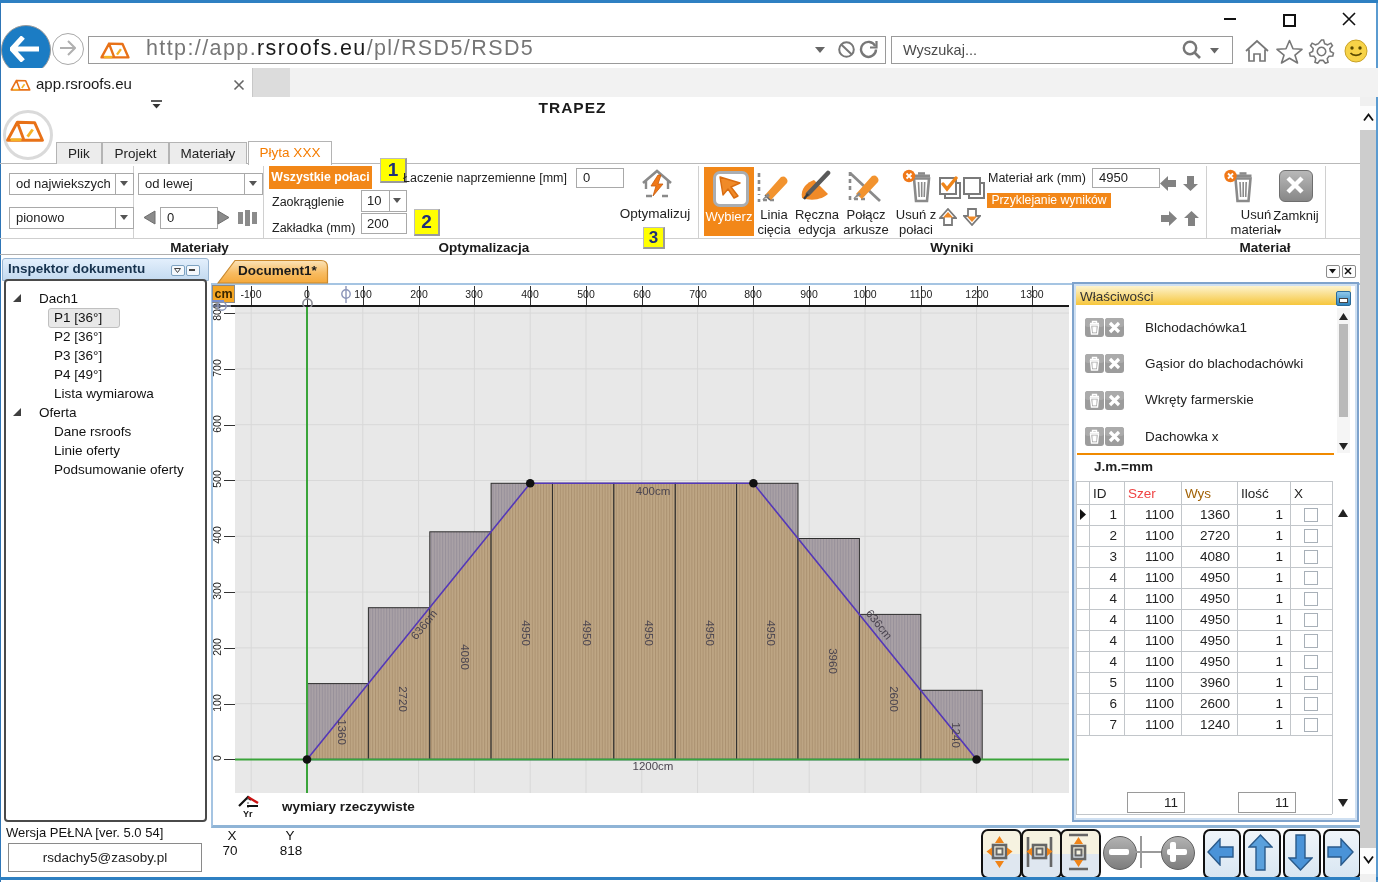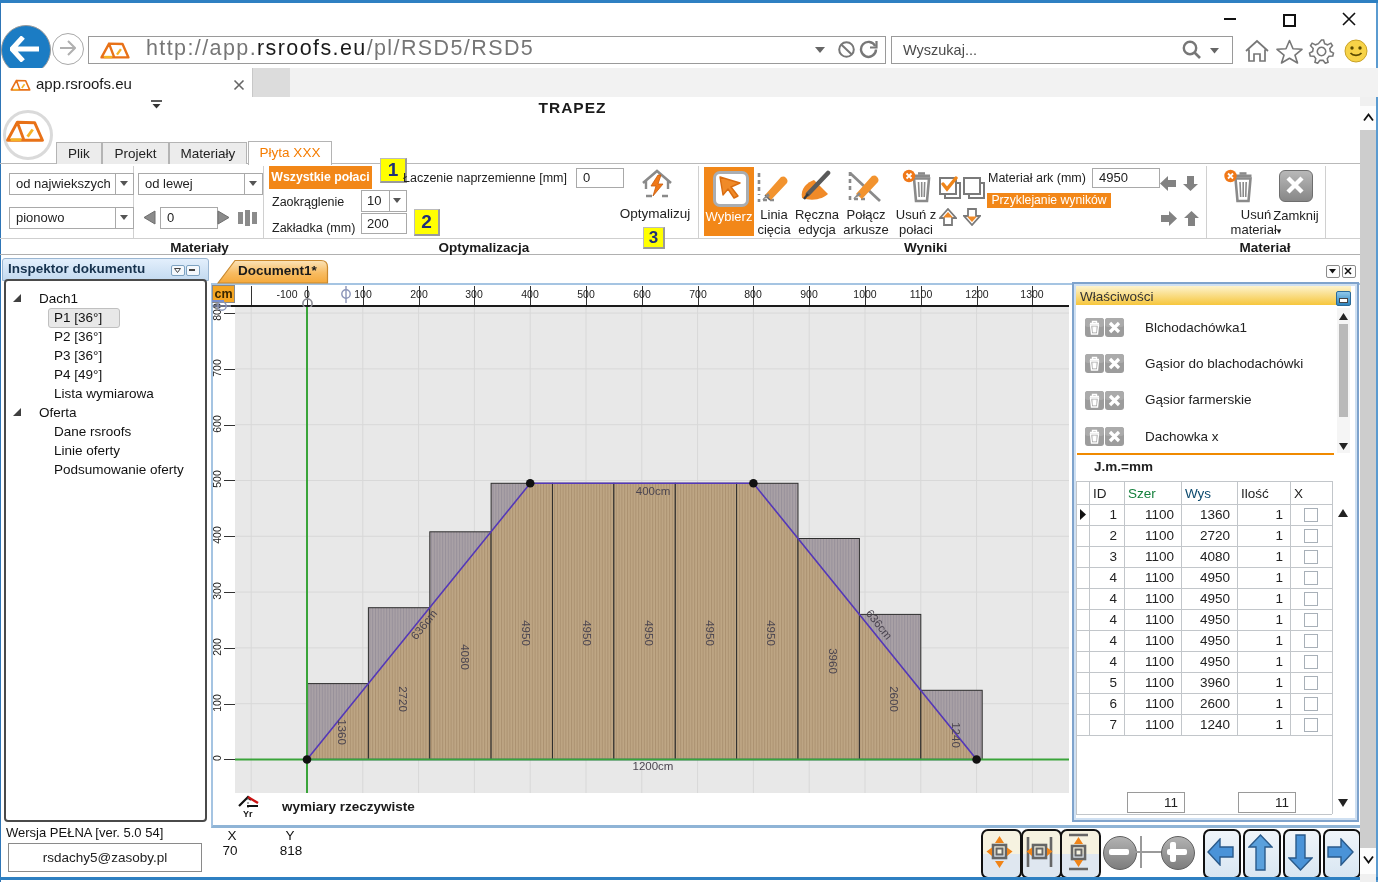--- a/index.html
+++ b/index.html
@@ -245,21 +245,21 @@
 <div class="ab nosel" style="left:1228px;top:207px;width:56px;text-align:center;font-size:13px;color:#222;">Usuń<br>materiał<span style="font-size:9px;">▾</span></div>
 <div class="ab" style="left:1279px;top:170px;width:32px;height:30px;border-radius:6px;background:linear-gradient(#b8b8b8,#878787);border:1px solid #6e6e6e;"></div>
 <svg class="ab" style="left:1286px;top:176px;" width="18" height="18">
     <path d="M2 2 L16 16 M16 2 L2 16" stroke="#fff" stroke-width="4.4"></path>
   </svg>
 <div class="ab nosel" style="left:1267px;top:208px;width:58px;text-align:center;font-size:13px;color:#222;">Zamknij</div>
 
 <div class="ab nosel" style="left:20px;top:240px;width:95px;text-align:center;font-size:13.5px;font-weight:bold;color:#1a1a1a;margin-top:16px;">Montaż</div>
 <div class="ab nosel" style="left:152px;top:240px;width:95px;text-align:center;font-size:13.5px;font-weight:bold;color:#1a1a1a;">Materiały</div>
 <div class="ab nosel" style="left:434px;top:240px;width:100px;text-align:center;font-size:13.5px;font-weight:bold;color:#1a1a1a;">Optymalizacja</div>
-<div class="ab nosel" style="left:904px;top:240px;width:96px;font-size:13.5px;font-weight:bold;color:#1a1a1a;">Wyniki</div>
+<div class="ab nosel" style="left:904px;top:240px;width:96px;text-align:center;font-size:13.5px;font-weight:bold;color:#1a1a1a;">Wyniki</div>
 <div class="ab nosel" style="left:1217px;top:240px;width:96px;text-align:center;font-size:13.5px;font-weight:bold;color:#1a1a1a;">Materiał</div>
 
 <div class="ab" style="left:2px;top:258px;width:205px;height:21px;background:linear-gradient(#e3effc,#c3daf0);border:1px solid #9ab6d2;border-radius:3px 3px 0 0;"></div>
 <div class="ab nosel" style="left:8px;top:261px;font-size:13.5px;font-weight:bold;color:#16324e;">Inspektor dokumentu</div>
 <div class="ab" style="left:171px;top:265px;width:12px;height:9px;background:#f4f8fc;border:1px solid #7da2c1;border-radius:2px;"></div>
 <svg class="ab" style="left:174px;top:268px;" width="7" height="5">
     <path d="M0.5 0.5 L6.5 0.5 L3.5 4.5 Z" fill="none" stroke="#444" stroke-width="1"></path>
   </svg>
 <div class="ab" style="left:186px;top:265px;width:12px;height:9px;background:#f4f8fc;border:1px solid #7da2c1;border-radius:2px;"></div>
 <div class="ab" style="left:189px;top:269px;width:6px;height:2px;background:#444;"></div>
@@ -316,21 +316,21 @@
 <div class="ab" style="left:530px;top:286px;width:1px;height:19px;background:#333;"></div>
 <div class="ab" style="left:586px;top:286px;width:1px;height:19px;background:#333;"></div>
 <div class="ab" style="left:642px;top:286px;width:1px;height:19px;background:#333;"></div>
 <div class="ab" style="left:698px;top:286px;width:1px;height:19px;background:#333;"></div>
 <div class="ab" style="left:753px;top:286px;width:1px;height:19px;background:#333;"></div>
 <div class="ab" style="left:809px;top:286px;width:1px;height:19px;background:#333;"></div>
 <div class="ab" style="left:865px;top:286px;width:1px;height:19px;background:#333;"></div>
 <div class="ab" style="left:921px;top:286px;width:1px;height:19px;background:#333;"></div>
 <div class="ab" style="left:977px;top:286px;width:1px;height:19px;background:#333;"></div>
 <div class="ab" style="left:1032px;top:286px;width:1px;height:19px;background:#333;"></div>
-<div class="ab nosel" style="left:231px;top:288px;width:40px;text-align:center;font-size:10.5px;color:#222;margin-left:36px;">-100</div>
+<div class="ab nosel" style="left:231px;top:288px;width:40px;text-align:center;font-size:10.5px;color:#222;">-100</div>
 <div class="ab nosel" style="left:287px;top:288px;width:40px;text-align:center;font-size:10.5px;color:#222;">0</div>
 <div class="ab nosel" style="left:343px;top:288px;width:40px;text-align:center;font-size:10.5px;color:#222;">100</div>
 <div class="ab nosel" style="left:399px;top:288px;width:40px;text-align:center;font-size:10.5px;color:#222;">200</div>
 <div class="ab nosel" style="left:454px;top:288px;width:40px;text-align:center;font-size:10.5px;color:#222;">300</div>
 <div class="ab nosel" style="left:510px;top:288px;width:40px;text-align:center;font-size:10.5px;color:#222;">400</div>
 <div class="ab nosel" style="left:566px;top:288px;width:40px;text-align:center;font-size:10.5px;color:#222;">500</div>
 <div class="ab nosel" style="left:622px;top:288px;width:40px;text-align:center;font-size:10.5px;color:#222;">600</div>
 <div class="ab nosel" style="left:678px;top:288px;width:40px;text-align:center;font-size:10.5px;color:#222;">700</div>
 <div class="ab nosel" style="left:733px;top:288px;width:40px;text-align:center;font-size:10.5px;color:#222;">800</div>
 <div class="ab nosel" style="left:789px;top:288px;width:40px;text-align:center;font-size:10.5px;color:#222;">900</div>
@@ -498,21 +498,21 @@
         <path d="M5 5.5 L14 5.5 M7.5 5 L7.5 3.5 L11.5 3.5 L11.5 5"></path>
         <path d="M5.5 7 L6.5 16 L12.5 16 L13.5 7 Z"></path>
         <path d="M8 8.5 L8.3 14.5 M9.5 8.5 L9.5 14.5 M11 8.5 L10.7 14.5"></path>
       </g>
     </svg>
 <svg class="ab" style="left:1105px;top:391px;" width="19" height="19" viewBox="0 0 19 19">
       <rect width="19" height="19" rx="3" fill="#9c9c9c"></rect>
       <rect width="19" height="9" rx="3" fill="#ababab"></rect>
       <path d="M5 5 L14 14 M14 5 L5 14" stroke="#fff" stroke-width="3.2"></path>
     </svg>
-<div class="ab nosel" style="left:1145px;top:392px;font-size:13.5px;color:#222;">Gąsior farmerskie</div>
+<div class="ab nosel" style="left:1145px;top:392px;font-size:13.5px;color:#222;">Wkręty farmerskie</div>
 <svg class="ab" style="left:1085px;top:427px;" width="19" height="19" viewBox="0 0 19 19">
       <rect width="19" height="19" rx="3" fill="#9c9c9c"></rect>
       <rect width="19" height="9" rx="3" fill="#ababab"></rect>
       <g stroke="#fff" fill="none" stroke-width="1.4">
         <path d="M5 5.5 L14 5.5 M7.5 5 L7.5 3.5 L11.5 3.5 L11.5 5"></path>
         <path d="M5.5 7 L6.5 16 L12.5 16 L13.5 7 Z"></path>
         <path d="M8 8.5 L8.3 14.5 M9.5 8.5 L9.5 14.5 M11 8.5 L10.7 14.5"></path>
       </g>
     </svg>
 <svg class="ab" style="left:1105px;top:427px;" width="19" height="19" viewBox="0 0 19 19">
@@ -550,22 +550,22 @@
 <div class="ab" style="left:1076px;top:588px;width:256px;height:1px;background:#c2c6ca;"></div>
 <div class="ab" style="left:1076px;top:609px;width:256px;height:1px;background:#c2c6ca;"></div>
 <div class="ab" style="left:1076px;top:630px;width:256px;height:1px;background:#c2c6ca;"></div>
 <div class="ab" style="left:1076px;top:651px;width:256px;height:1px;background:#c2c6ca;"></div>
 <div class="ab" style="left:1076px;top:672px;width:256px;height:1px;background:#c2c6ca;"></div>
 <div class="ab" style="left:1076px;top:693px;width:256px;height:1px;background:#c2c6ca;"></div>
 <div class="ab" style="left:1076px;top:714px;width:256px;height:1px;background:#c2c6ca;"></div>
 <div class="ab" style="left:1076px;top:735px;width:256px;height:1px;background:#c2c6ca;"></div>
 <div class="ab" style="left:1076px;top:814px;width:256px;height:1px;background:#c2c6ca;"></div>
 <div class="ab nosel" style="left:1093px;top:486px;font-size:13.5px;color:#222;">ID</div>
-<div class="ab nosel" style="left:1128px;top:486px;font-size:13.5px;color:#15803d;">Szer</div>
-<div class="ab nosel" style="left:1185px;top:486px;font-size:13.5px;color:#0c4a6e;">Wys</div>
+<div class="ab nosel" style="left:1128px;top:486px;font-size:13.5px;color:#ef4444;">Szer</div>
+<div class="ab nosel" style="left:1185px;top:486px;font-size:13.5px;color:#a16207;">Wys</div>
 <div class="ab nosel" style="left:1241px;top:486px;font-size:13.5px;color:#222;">Ilość</div>
 <div class="ab nosel" style="left:1294px;top:486px;font-size:13.5px;color:#222;">X</div>
 <svg class="ab" style="left:1079px;top:509px;" width="8" height="11">
       <path d="M1 0 L7 5.5 L1 11 Z" fill="#111"></path>
     </svg>
 <div class="ab nosel" style="left:1089px;top:507px;width:28px;font-size:13.5px;color:#222;text-align:right;">1</div>
 <div class="ab nosel" style="left:1126px;top:507px;width:48px;font-size:13.5px;color:#222;text-align:right;">1100</div>
 <div class="ab nosel" style="left:1183px;top:507px;width:47px;font-size:13.5px;color:#222;text-align:right;">1360</div>
 <div class="ab nosel" style="left:1239px;top:507px;width:44px;font-size:13.5px;color:#222;text-align:right;">1</div>
 <div class="ab" style="left:1304px;top:508px;width:12px;height:12px;border:1px solid #a8b0b8;background:#fff;"></div>

